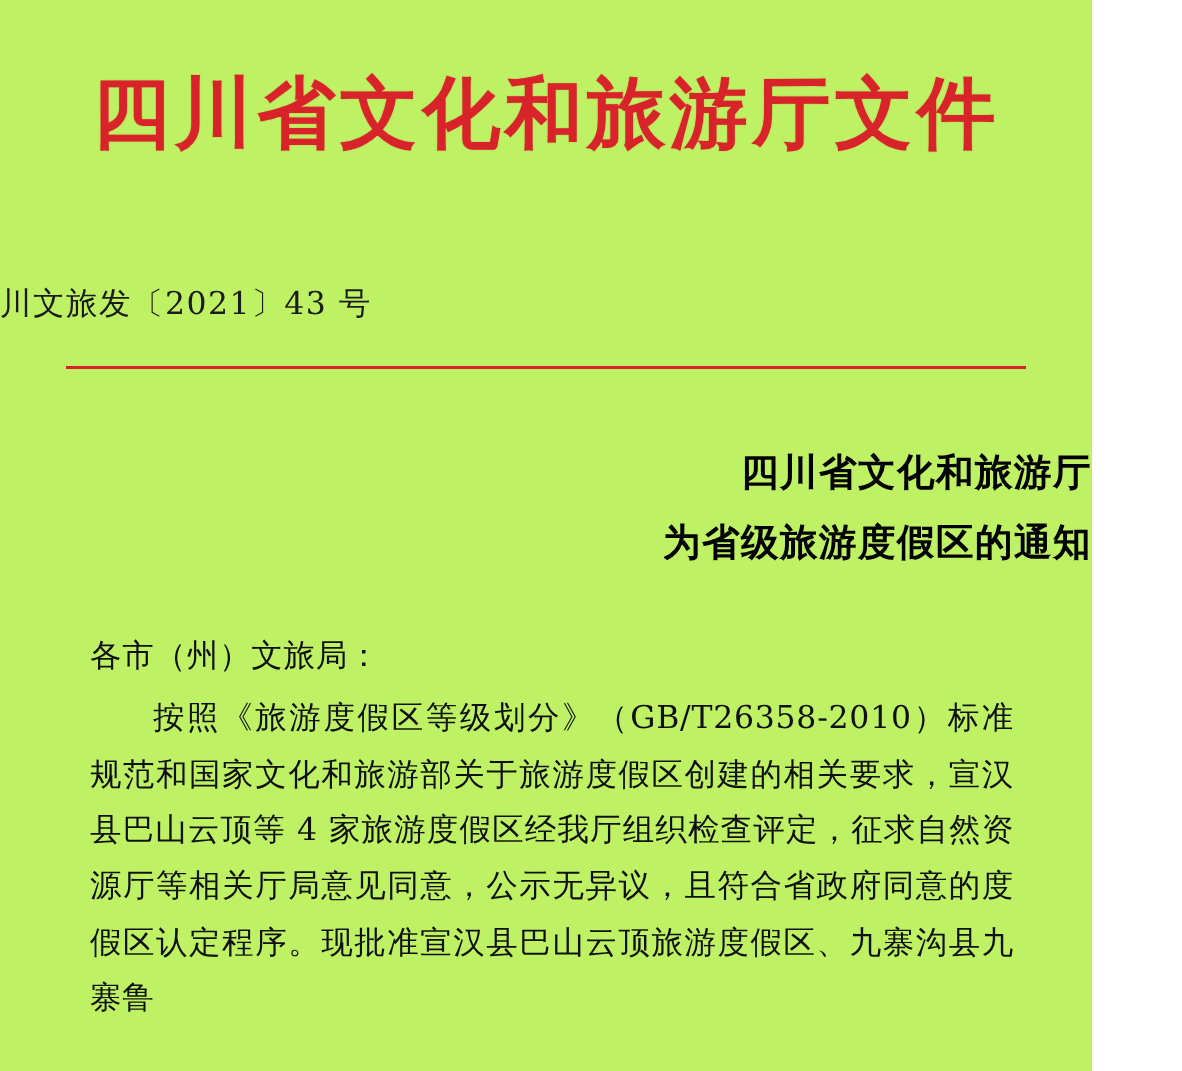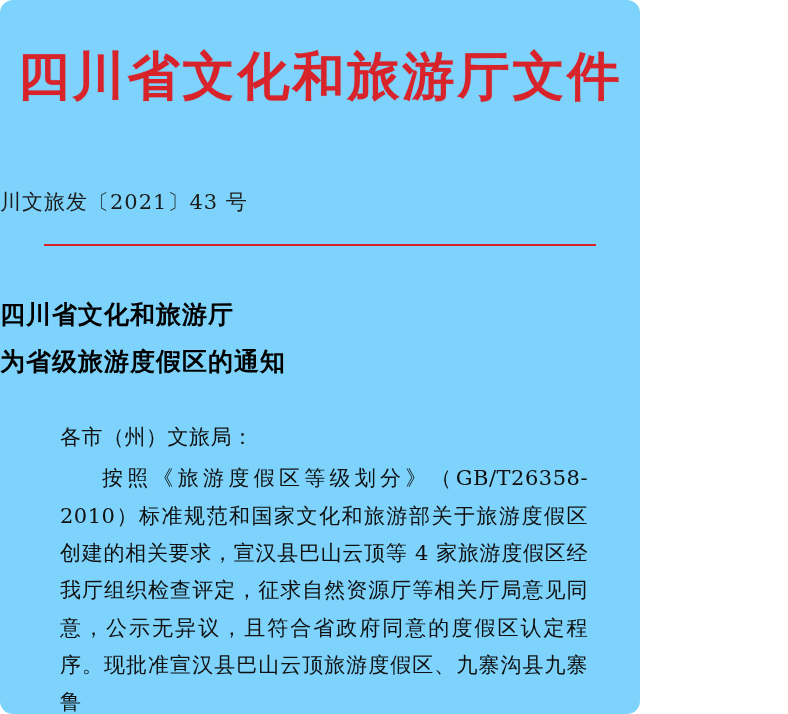--- a/index.html
+++ b/index.html
@@ -8,25 +8,24 @@
   }
   body {
     width: 788px;
     height: 714px;
     background: #ffffff;
     font-family: "DejaVu Serif", "Liberation Serif", serif;
     overflow: hidden;
   }
   .page {
     position: relative;
-    width: 640px;
+    width: 728px;
     height: 714px;
-    background: #7dd3fc;
+    background: #bef264;
     box-sizing: border-box;
-    border-radius: 13px;
   }
 
   
   .masthead {
     text-align: center;
     padding-top: 46px;
   }
   .masthead-title {
     color: #d8232a;
     font-family: "DejaVu Serif", "Liberation Serif", serif;
@@ -51,21 +50,21 @@
   
   .red-rule {
     margin: 28px 44px 0 44px;
     height: 2.5px;
     background: #d8232a;
   }
 
   
   .title-block {
     margin-top: 46px;
-    text-align: left;
+    text-align: right;
     color: #000000;
     font-weight: 700;
     font-size: 25px;
     line-height: 1.85;
     letter-spacing: 1px;
   }
   .title-line {
     display: block;
   }
 

